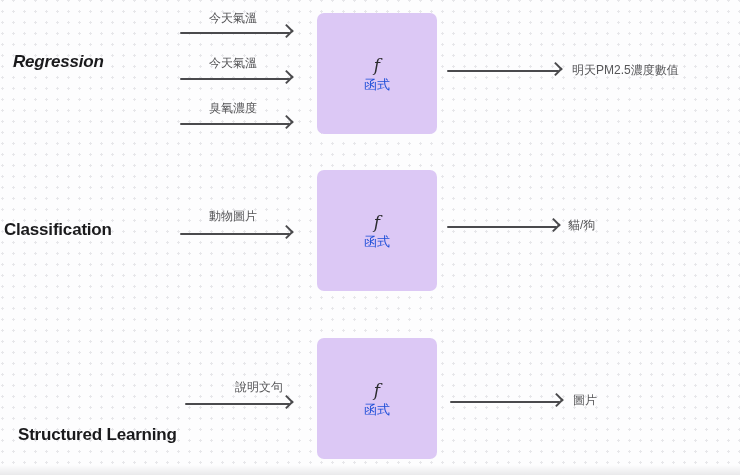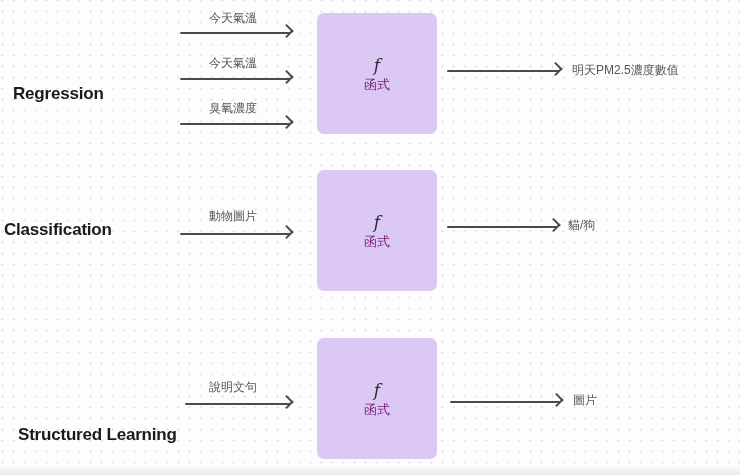--- a/index.html
+++ b/index.html
@@ -77,29 +77,29 @@
   .fbox .fsym {
     font-family: "DejaVu Serif", "Liberation Serif", serif;
     font-style: italic;
     font-size: 17px;
     line-height: 18px;
     color: #2b2b2e;
   }
   .fbox .flabel {
     font-size: 13px;
     line-height: 15px;
-    color: #701a75;
+    color: #1d4ed8;
   }
 </style>
 </head>
 <body>
 
 <div class="canvas">
 
-  <div class="row-label" style="left:13px; top:84px;">Regression</div>
+  <div class="row-label" style="left:13px; top:52px;font-style:italic;">Regression</div>
 
   <div class="io-label input-label" style="left:183px; top:10px;">今天氣溫</div>
   <div class="arrow" style="left:180px; top:33px; width:113px;">
       <i class="shaft"></i>
       <i class="head"></i>
     </div>
 
   <div class="io-label input-label" style="left:183px; top:55px;">今天氣溫</div>
   <div class="arrow" style="left:180px; top:79px; width:113px;">
       <i class="shaft"></i>
@@ -137,21 +137,21 @@
   </div>
 
   <div class="arrow" style="left:447px; top:227px; width:113px;">
       <i class="shaft"></i>
       <i class="head"></i>
     </div>
   <div class="io-label" style="left:568px; top:217px;">貓/狗</div>
 
   <div class="row-label" style="left:18px; top:394px;margin-top:31px;">Structured Learning</div>
 
-  <div class="io-label input-label" style="left:183px; top:379px;">說明文句</div>
+  <div class="io-label input-label" style="left:183px; top:379px;text-align:right;">說明文句</div>
   <div class="arrow" style="left:185px; top:404px; width:108px;">
       <i class="shaft"></i>
       <i class="head"></i>
     </div>
 
   <div class="fbox" style="top:338px;">
     <span class="fsym">f</span>
     <span class="flabel">函式</span>
   </div>
 

